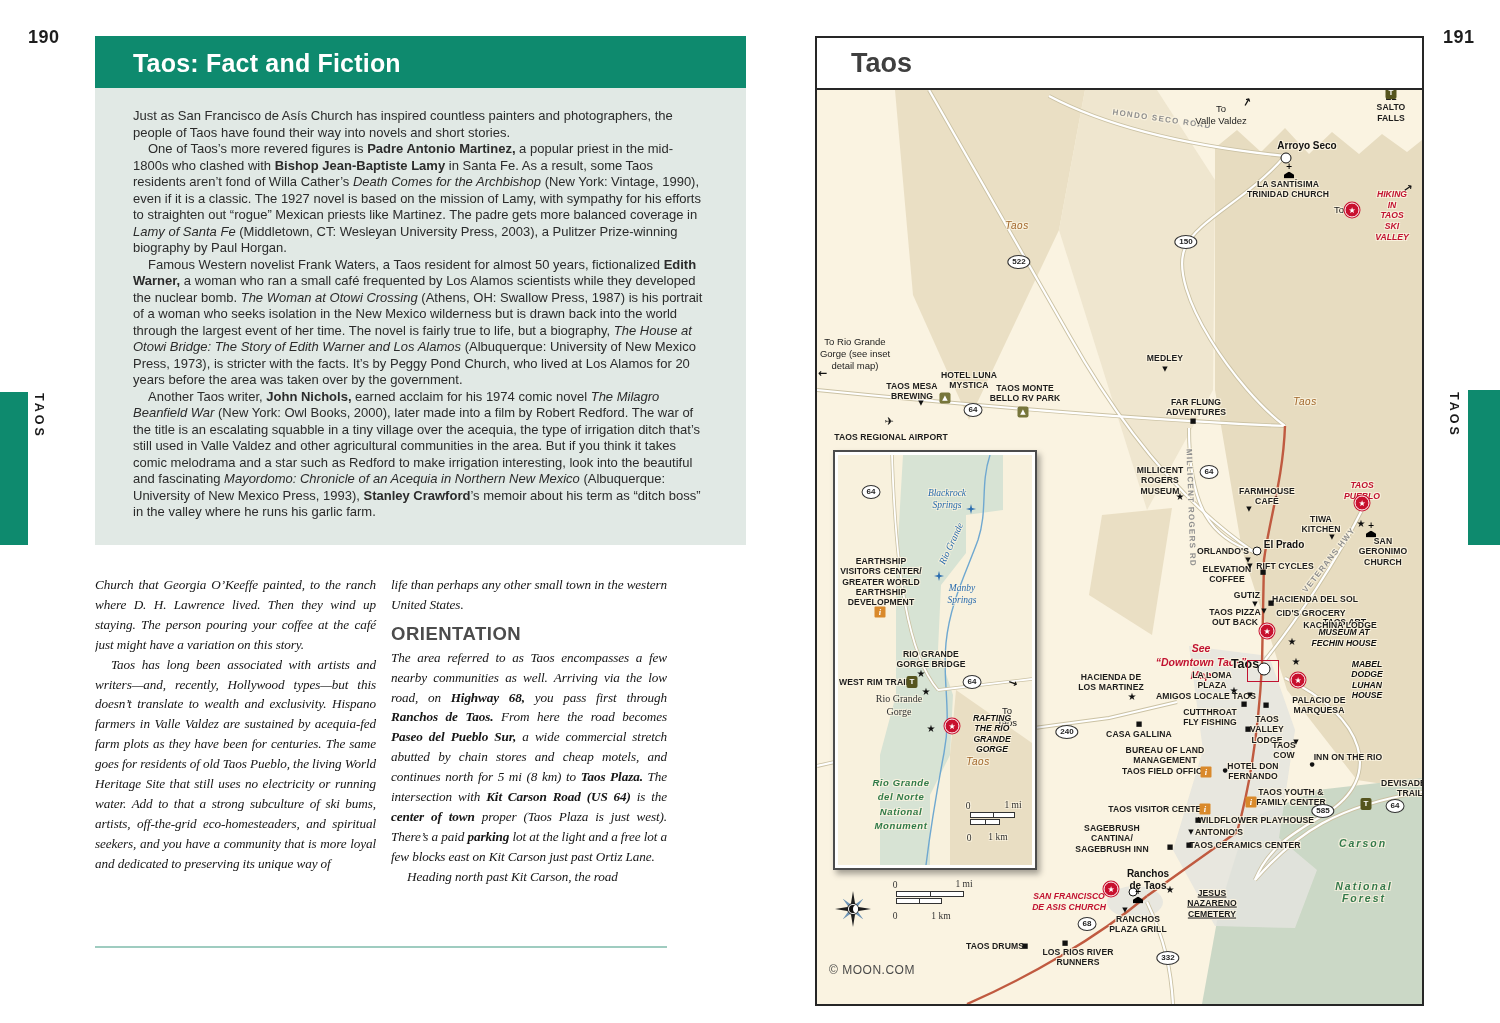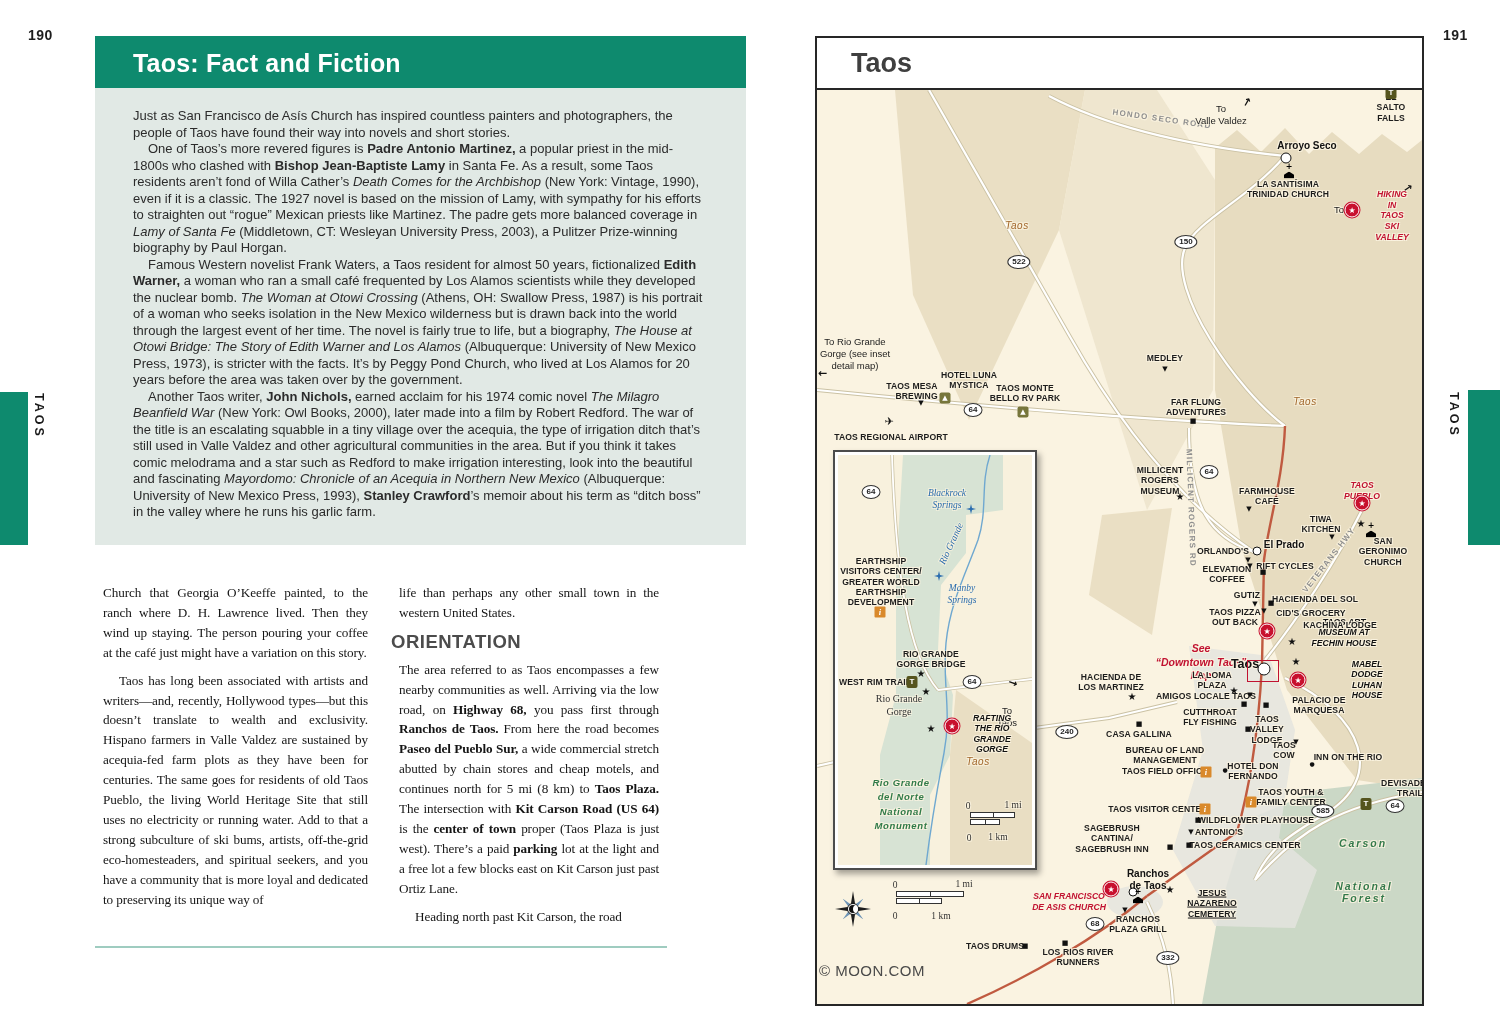--- a/index.html
+++ b/index.html
@@ -1,36 +1,36 @@
 <!DOCTYPE html>
 <html><head>
 <meta charset="utf-8">
 <style>
   html,body{margin:0;padding:0;background:#888;}
   #page{position:relative;width:1500px;height:1023px;background:#ffffff;overflow:hidden;
         font-family:"Liberation Sans",sans-serif;}
   
-  .pagenum{position:absolute;font-weight:bold;font-size:14px;color:#1d1d1d;letter-spacing:.5px;}
+  .pagenum{position:absolute;font-weight:bold;font-size:18px;color:#1d1d1d;letter-spacing:.5px;}
   .side-tab{position:absolute;background:#0e8a6e;}
   .side-tab-label{position:absolute;writing-mode:vertical-rl;font-weight:bold;font-size:12.5px;
         letter-spacing:3px;color:#1a1a1a;}
   
   #feature-box{position:absolute;left:95px;top:36px;width:651px;}
   #feature-box .hd{background:#0e8a6e;height:52px;}
   #feature-box .hd h2{margin:0;padding:13px 0 0 38px;color:#fff;font-size:25px;font-weight:bold;letter-spacing:.2px;}
   #feature-box .bd{background:#e1e9e5;height:457px;overflow:hidden;padding:20px 38px 0 38px;box-sizing:border-box;}
   #feature-box .bd p{margin:0;font-size:13px;line-height:16.5px;color:#2b2b2b;}
   #feature-box .bd p.ind{text-indent:15px;}
   
   #columns{position:absolute;left:95px;top:575px;width:572px;height:368px;overflow:hidden;}
   .col{position:absolute;top:0;font-family:"Liberation Serif",serif;font-size:13.2px;line-height:19.9px;
        color:#151515;text-align:justify;letter-spacing:-.1px;}
   #col-left{left:0;width:281px;}
   #col-right{left:296px;width:276px;}
-  .col p{margin:8px;}
+  .col p{margin:0;font-style:italic;}
   .col p.ind{text-indent:16px;}
   #orientation-h{font-family:"Liberation Sans",sans-serif;font-weight:bold;font-size:18.5px;
        color:#4c4c4c;letter-spacing:.5px;margin:9px 0 4px 0;}
   #caption-rule{position:absolute;left:95px;top:946px;width:572px;height:2px;background:#9fccc0;}
   #caption{position:absolute;left:95px;top:954px;width:560px;font-size:12.3px;line-height:16.5px;color:#333;}
   #caption b{color:#0e8a6e;}
   
   #map-frame{position:absolute;left:815px;top:36px;width:609px;height:970px;border:2px solid #262626;
        box-sizing:border-box;background:#faf3e1;}
   #map-titlebar{position:absolute;left:0;top:0;right:0;height:50px;background:#fff;border-bottom:2px solid #262626;}
@@ -48,21 +48,21 @@
   .town{font-size:10px;font-weight:bold;color:#111;line-height:1.15;}
   .townbig{font-size:12.5px;font-weight:bold;color:#111;}
   .terr{font-size:10px;font-style:italic;color:#a2672c;letter-spacing:.6px;}
   .forest{font-size:10.5px;font-weight:bold;font-style:italic;color:#33794b;letter-spacing:2px;}
   .nm{font-size:9.5px;font-weight:bold;font-style:italic;color:#2f7a48;letter-spacing:.6px;line-height:1.5;}
   .water{font-family:"Liberation Serif",serif;font-size:9.5px;font-style:italic;color:#2a6cae;line-height:1.25;}
   .gorge{font-family:"Liberation Serif",serif;font-size:10px;color:#333;line-height:1.25;}
   .road{font-size:8px;color:#8f8f8f;letter-spacing:1.3px;font-weight:bold;}
   .blk{font-size:9.5px;color:#222;line-height:1.25;}
   .scl{font-family:"Liberation Serif",serif;font-size:9.5px;color:#333;}
-  .copy{font-size:15px;color:#4a4a4a;letter-spacing:.5px;}
+  .copy{font-size:12px;color:#4a4a4a;letter-spacing:.5px;}
   
   .mk{position:absolute;transform:translate(-50%,-50%);font-family:"DejaVu Sans",sans-serif;
       color:#111;line-height:1;display:flex;align-items:center;justify-content:center;}
   .mk-star{font-size:10px;}
   .mk-sq{font-size:7px;}
   .mk-tri{font-size:7px;}
   .mk-dot{font-size:6px;}
   .mk-plane{font-size:11px;}
   .mk-arrow{font-size:11px;font-weight:bold;}
   .mk-shield{background:#fff;border:1px solid #333;border-radius:50%;font-size:8px;font-weight:bold;
@@ -267,21 +267,21 @@
         <div class="mt poi" style="left: 471px; top: 99px;">LA SANTÍSIMA
 TRINIDAD CHURCH</div>
         <div class="mt blk" style="left: 522px; top: 120px;">To</div>
         <div class="mt redit" style="left: 575px; top: 126px;">HIKING IN TAOS
 SKI VALLEY</div>
         <div class="mt terr" style="left: 200px; top: 135px;">Taos</div>
         <div class="mt blk" style="left: 38px; top: 264px;">To Rio Grande
 Gorge (see inset
 detail map)</div>
         <div class="mt poi" style="left: 348px; top: 268px;">MEDLEY</div>
-        <div class="mt poi" style="left: 95px; top: 301px; text-align: right;">TAOS MESA
+        <div class="mt poi" style="left: 95px; top: 301px;">TAOS MESA
 BREWING</div>
         <div class="mt poi" style="left: 152px; top: 290px;">HOTEL LUNA
 MYSTICA</div>
         <div class="mt poi" style="left: 208px; top: 303px;">TAOS MONTE
 BELLO RV PARK</div>
         <div class="mt poi" style="left: 74px; top: 347px;">TAOS REGIONAL AIRPORT</div>
         <div class="mt poi" style="left: 379px; top: 317px;">FAR FLUNG
 ADVENTURES</div>
         <div class="mt terr" style="left: 488px; top: 311px;">Taos</div>
         <div class="mt poi" style="left: 343px; top: 390px;">MILLICENT
@@ -428,19 +428,19 @@
         <span class="mk mk-tri" style="left: 374px; top: 742px;">▼</span>
         <span class="mk mk-sq" style="left: 353px; top: 757px;">■</span>
         <span class="mk mk-sq" style="left: 372px; top: 755px;">■</span>
         <span class="mk mk-town-s" style="left: 316px; top: 802px;"></span>
         <span class="mk mk-bullseye" style="left: 294px; top: 799px;">
           <b>★</b>
         </span>
         <span class="mk mk-church" style="left: 321px; top: 808px;"></span>
         <span class="mk mk-tri" style="left: 308px; top: 820px;">▼</span>
         <span class="mk mk-star" style="left: 353px; top: 800px;">★</span>
-        <span class="mk mk-shield" style="left: 270px; top: 834px; margin-left: 8px;">68</span>
+        <span class="mk mk-shield" style="left: 270px; top: 834px;">68</span>
         <span class="mk mk-sq" style="left: 208px; top: 856px;">■</span>
         <span class="mk mk-sq" style="left: 248px; top: 853px;">■</span>
         <span class="mk mk-shield" style="left: 351px; top: 868px;">332</span>
       </div>
   </div>
 </div>
 
 </body></html>

